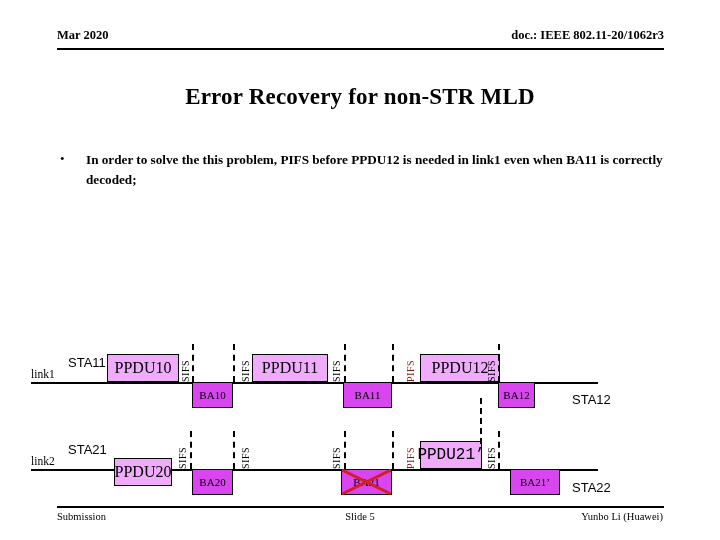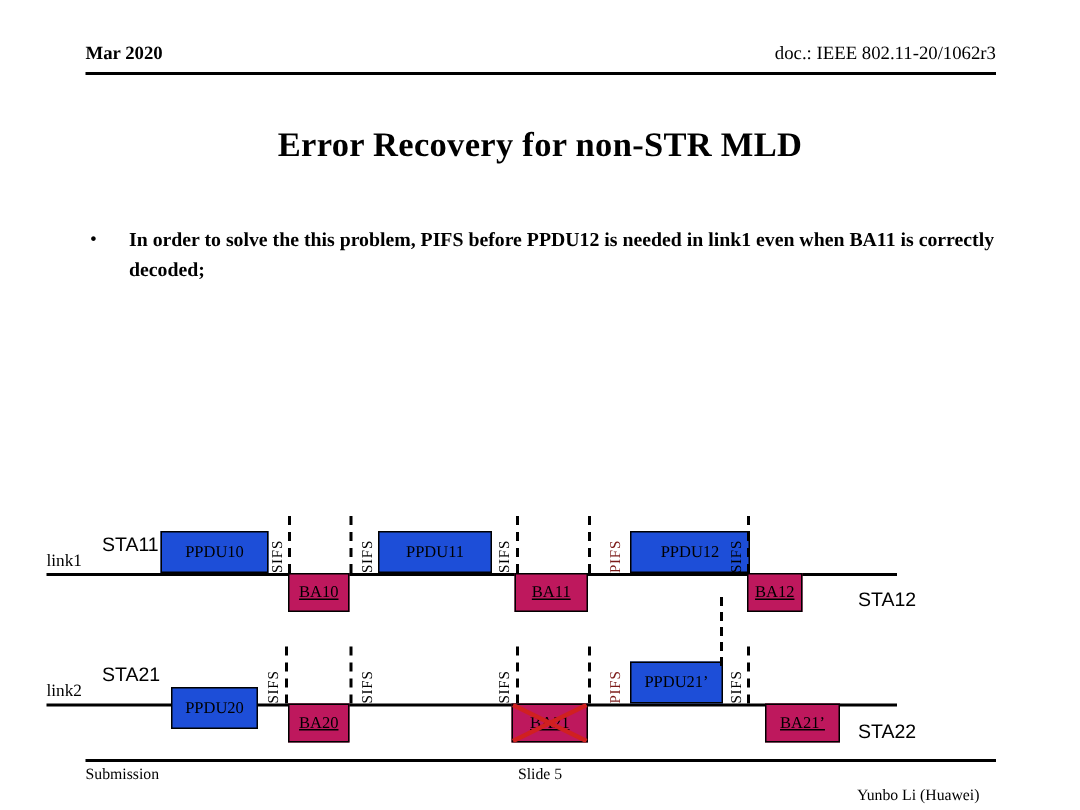--- a/index.html
+++ b/index.html
@@ -9,62 +9,62 @@
     font-family:"Liberation Serif", serif;
     color:#000000;
     overflow:hidden;
     position:relative;
   }
   .slide{position:absolute;left:0;top:0;width:720px;height:540px;}
 
   
   .hdr{position:absolute;left:57px;top:28px;width:607px;height:26px;}
   .hdr-left{position:absolute;left:0;top:0;font-size:12.5px;font-weight:bold;font-family:"Liberation Serif",serif;white-space:nowrap;}
-  .hdr-right{position:absolute;right:0;top:0;font-size:12.5px;font-weight:normal;font-family:"Liberation Serif",serif;white-space:nowrap;text-align:center;}
+  .hdr-right{position:absolute;right:0;top:0;font-size:12.5px;font-weight:bold;font-family:"Liberation Serif",serif;white-space:nowrap;text-align:center;}
   .hdr-rule{position:absolute;left:0;top:20px;width:607px;height:0;border-top:2.2px solid #000;}
 
   
   .title{position:absolute;left:36px;top:84px;width:648px;text-align:center;
          font-size:23px;font-weight:bold;font-family:"Liberation Serif",serif;letter-spacing:.2px;}
 
   
   .bullet{position:absolute;left:54px;top:150px;width:620px;}
   .bullet .dot{position:absolute;left:6px;top:1px;font-size:13px;line-height:15px;}
   .bullet .txt{position:absolute;left:32px;top:0;width:590px;font-size:13.2px;line-height:20px;
                font-weight:bold;font-family:"Liberation Serif",serif;}
 
   
   .diagram{position:absolute;left:0;top:0;width:720px;height:540px;}
 
   .axis{position:absolute;height:0;border-top:2px solid #000;}
   .linklabel{position:absolute;font-size:11.5px;font-family:"Liberation Serif",serif;white-space:nowrap;}
   .stalabel{position:absolute;font-size:13px;font-family:Liberation Sans, sans-serif;white-space:nowrap;}
 
-  .ppdu{position:absolute;background:#1d4ed8;border:1.6px solid #000;
+  .ppdu{position:absolute;background:#f0abfc;border:1.6px solid #000;
         display:flex;align-items:center;justify-content:center;
-        font-size:11px;font-family:"Liberation Serif",serif;color:#000;box-sizing:border-box;}
-  .ba{position:absolute;background:#be185d;border:1.6px solid #000;
+        font-size:16px;font-family:"Liberation Serif",serif;color:#000;box-sizing:border-box;}
+  .ba{position:absolute;background:#d946ef;border:1.6px solid #000;
       display:flex;align-items:center;justify-content:center;
-      font-size:11px;font-family:"Liberation Serif",serif;color:#000;box-sizing:border-box;text-decoration:underline;}
+      font-size:11px;font-family:"Liberation Serif",serif;color:#000;box-sizing:border-box;}
 
   .ifs{position:absolute;font-size:10px;font-family:"Liberation Serif",serif;
        writing-mode:vertical-rl;transform:rotate(180deg);white-space:nowrap;
        letter-spacing:.5px;}
   .ifs.pifs{color:#7B1A18;}
 
   .vdash{position:absolute;width:0;border-left:2px dashed #000;}
 
   .xmark{position:absolute;pointer-events:none;}
 
   
   .ftr-rule{position:absolute;left:57px;top:506px;width:607px;height:0;border-top:2.2px solid #000;}
   .ftr{position:absolute;top:511px;font-size:10.5px;font-family:"Liberation Serif",serif;white-space:nowrap;}
   .ftr-l{left:57px;}
   .ftr-c{left:0;width:720px;text-align:center;}
-  .ftr-r{right:67px;margin-top:14px;}
+  .ftr-r{right:57px;}
 </style>
 </head>
 <body>
 
 <div class="slide">
 
   <div class="hdr">
     <div class="hdr-left">Mar 2020</div>
     <div class="hdr-right">doc.: IEEE 802.11-20/1062r3</div>
     <div class="hdr-rule"></div>
@@ -105,21 +105,21 @@
     <div class="ba" style="left:343px;top:382px;width:49px;height:26px;text-align:center;">BA11</div>
     <div class="ba" style="left:498px;top:382px;width:37px;height:26px;">BA12</div>
 
     <div class="linklabel" style="left:31px;top:455px;">link2</div>
     <div class="stalabel" style="left:68px;top:442px;">STA21</div>
     <div class="stalabel" style="left:572px;top:480px;">STA22</div>
 
     <div class="axis" style="left:31px;top:469px;width:567px;"></div>
 
     <div class="ppdu" style="left:114px;top:458px;width:58px;height:28px;">PPDU20</div>
-    <div class="ppdu" style="left:420px;top:441px;width:62px;height:28px;">PPDU21’</div>
+    <div class="ppdu" style="left:420px;top:441px;width:62px;height:28px;font-family:Liberation Mono, monospace;">PPDU21’</div>
 
     <div class="ifs" style="left:177px;top:438px;height:31px;">SIFS</div>
     <div class="ifs" style="left:240px;top:438px;height:31px;">SIFS</div>
     <div class="ifs" style="left:331px;top:438px;height:31px;">SIFS</div>
     <div class="ifs pifs" style="left:405px;top:438px;height:31px;">PIFS</div>
     <div class="ifs" style="left:486px;top:438px;height:31px;">SIFS</div>
 
     <div class="vdash" style="left:190px;top:431px;height:38px;"></div>
     <div class="vdash" style="left:233px;top:431px;height:38px;"></div>
     <div class="vdash" style="left:344px;top:431px;height:38px;"></div>

